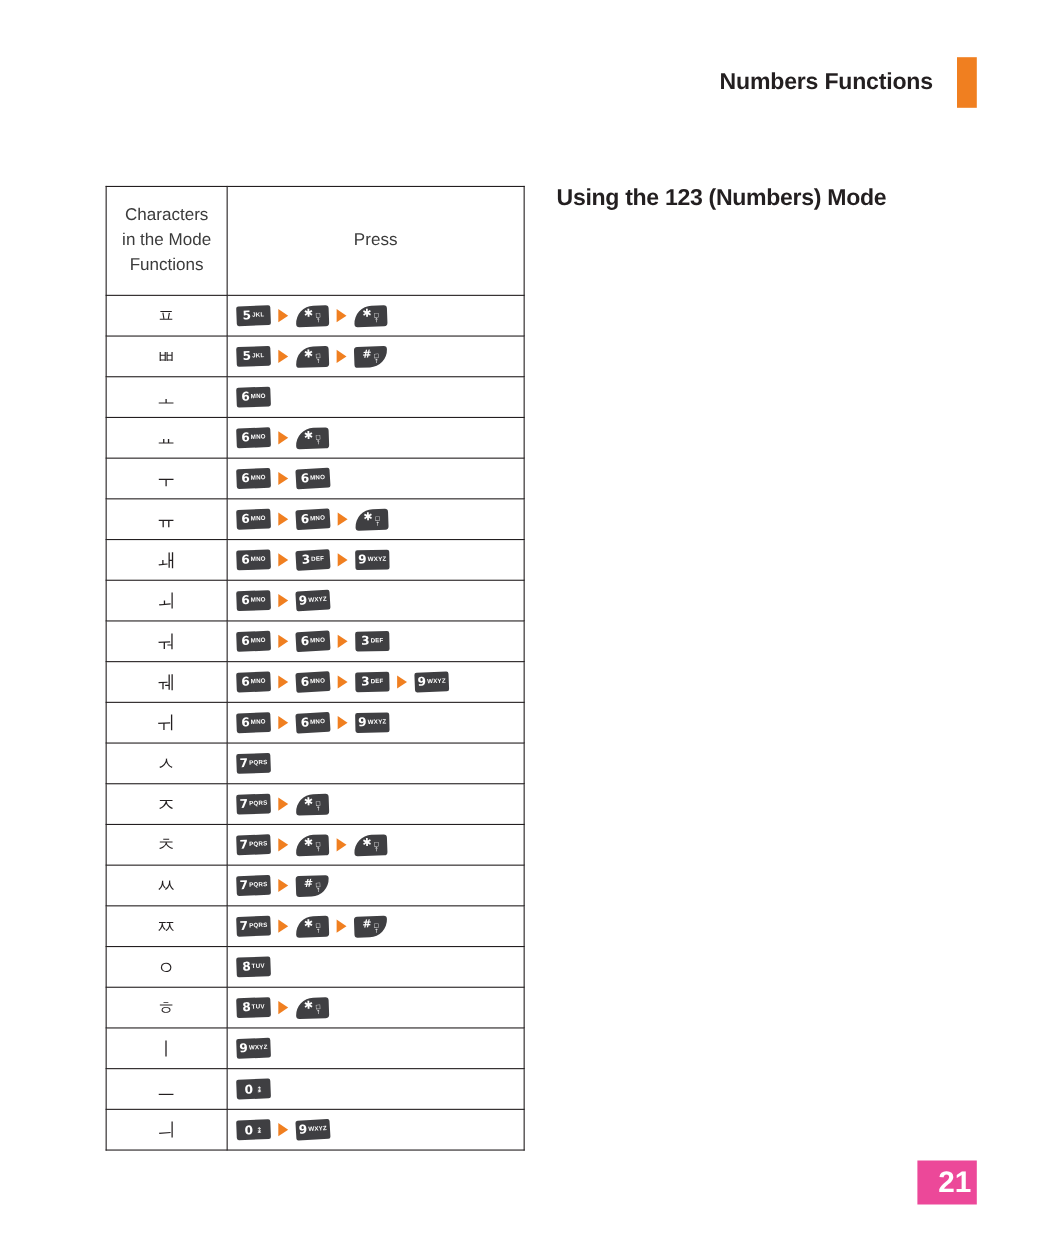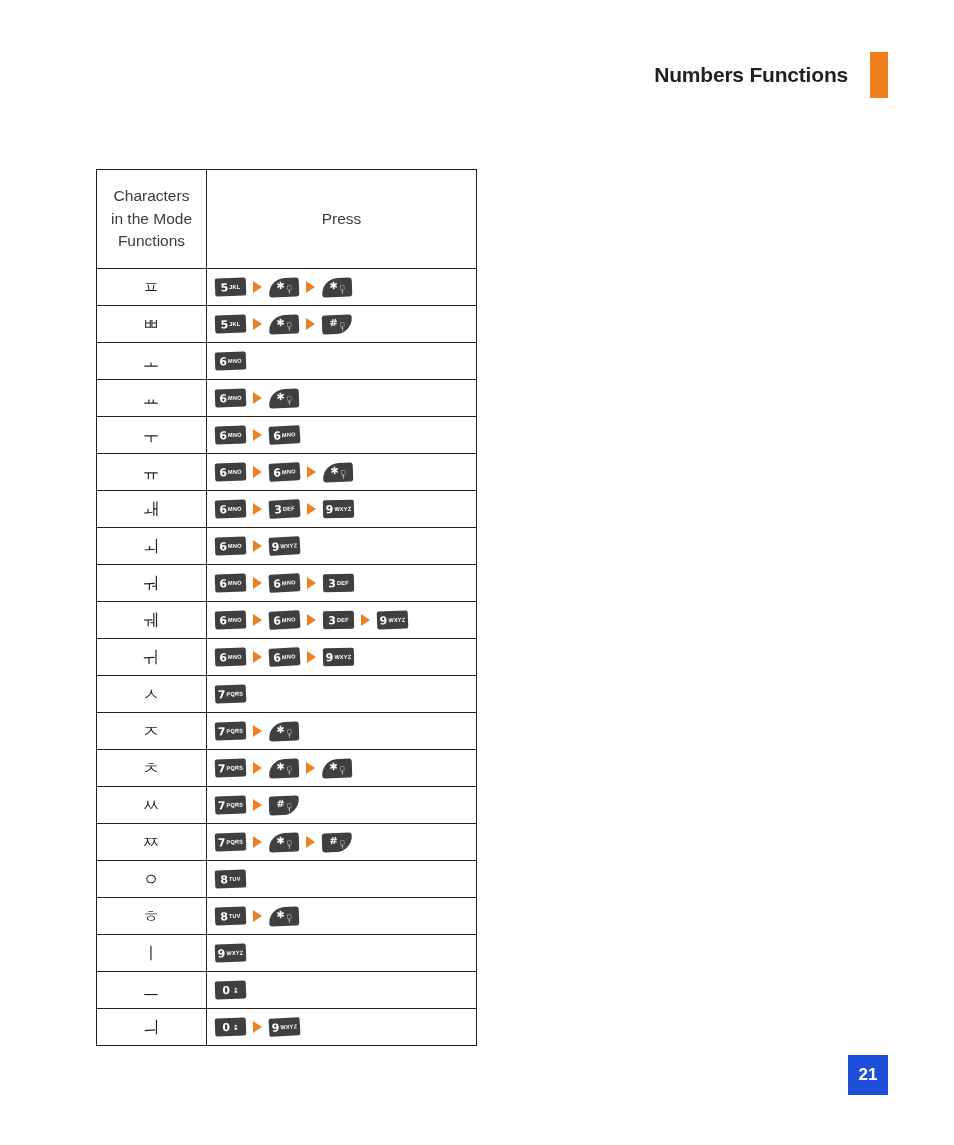--- a/index.html
+++ b/index.html
@@ -144,23 +144,23 @@
   }
   .article p{
     margin:0;
     font-size:16.5px;line-height:1.52;
     color:#3b3b3b;
   }
 
   
   .page-number{
     position:absolute;right:66px;bottom:50px;
-    width:40px;height:40px;background:#1d4ed8;
-    color:#ffffff;font-size:17px;font-weight:bold;
-    display:flex;align-items:center;justify-content:center;
+    width:40px;height:40px;background:#ec4899;
+    color:#ffffff;font-size:27px;font-weight:bold;
+    display:flex;align-items:center;justify-content:center;padding-left:14px;
   }
 </style>
 </head>
 <body>
 
 <div class="page-header">
   <div class="title">Numbers Functions</div>
   <div class="header-bar"></div>
 </div>
 
@@ -667,15 +667,16 @@
                 <span class="letters">WXYZ</span>
               </span>
             </span>
           </div>
         </td>
       </tr>
     </tbody>
 </table>
 
 <div class="article">
+  <h2>Using the 123 (Numbers) Mode</h2>
 </div>
 
 <div class="page-number">21</div>
 
 </body></html>

